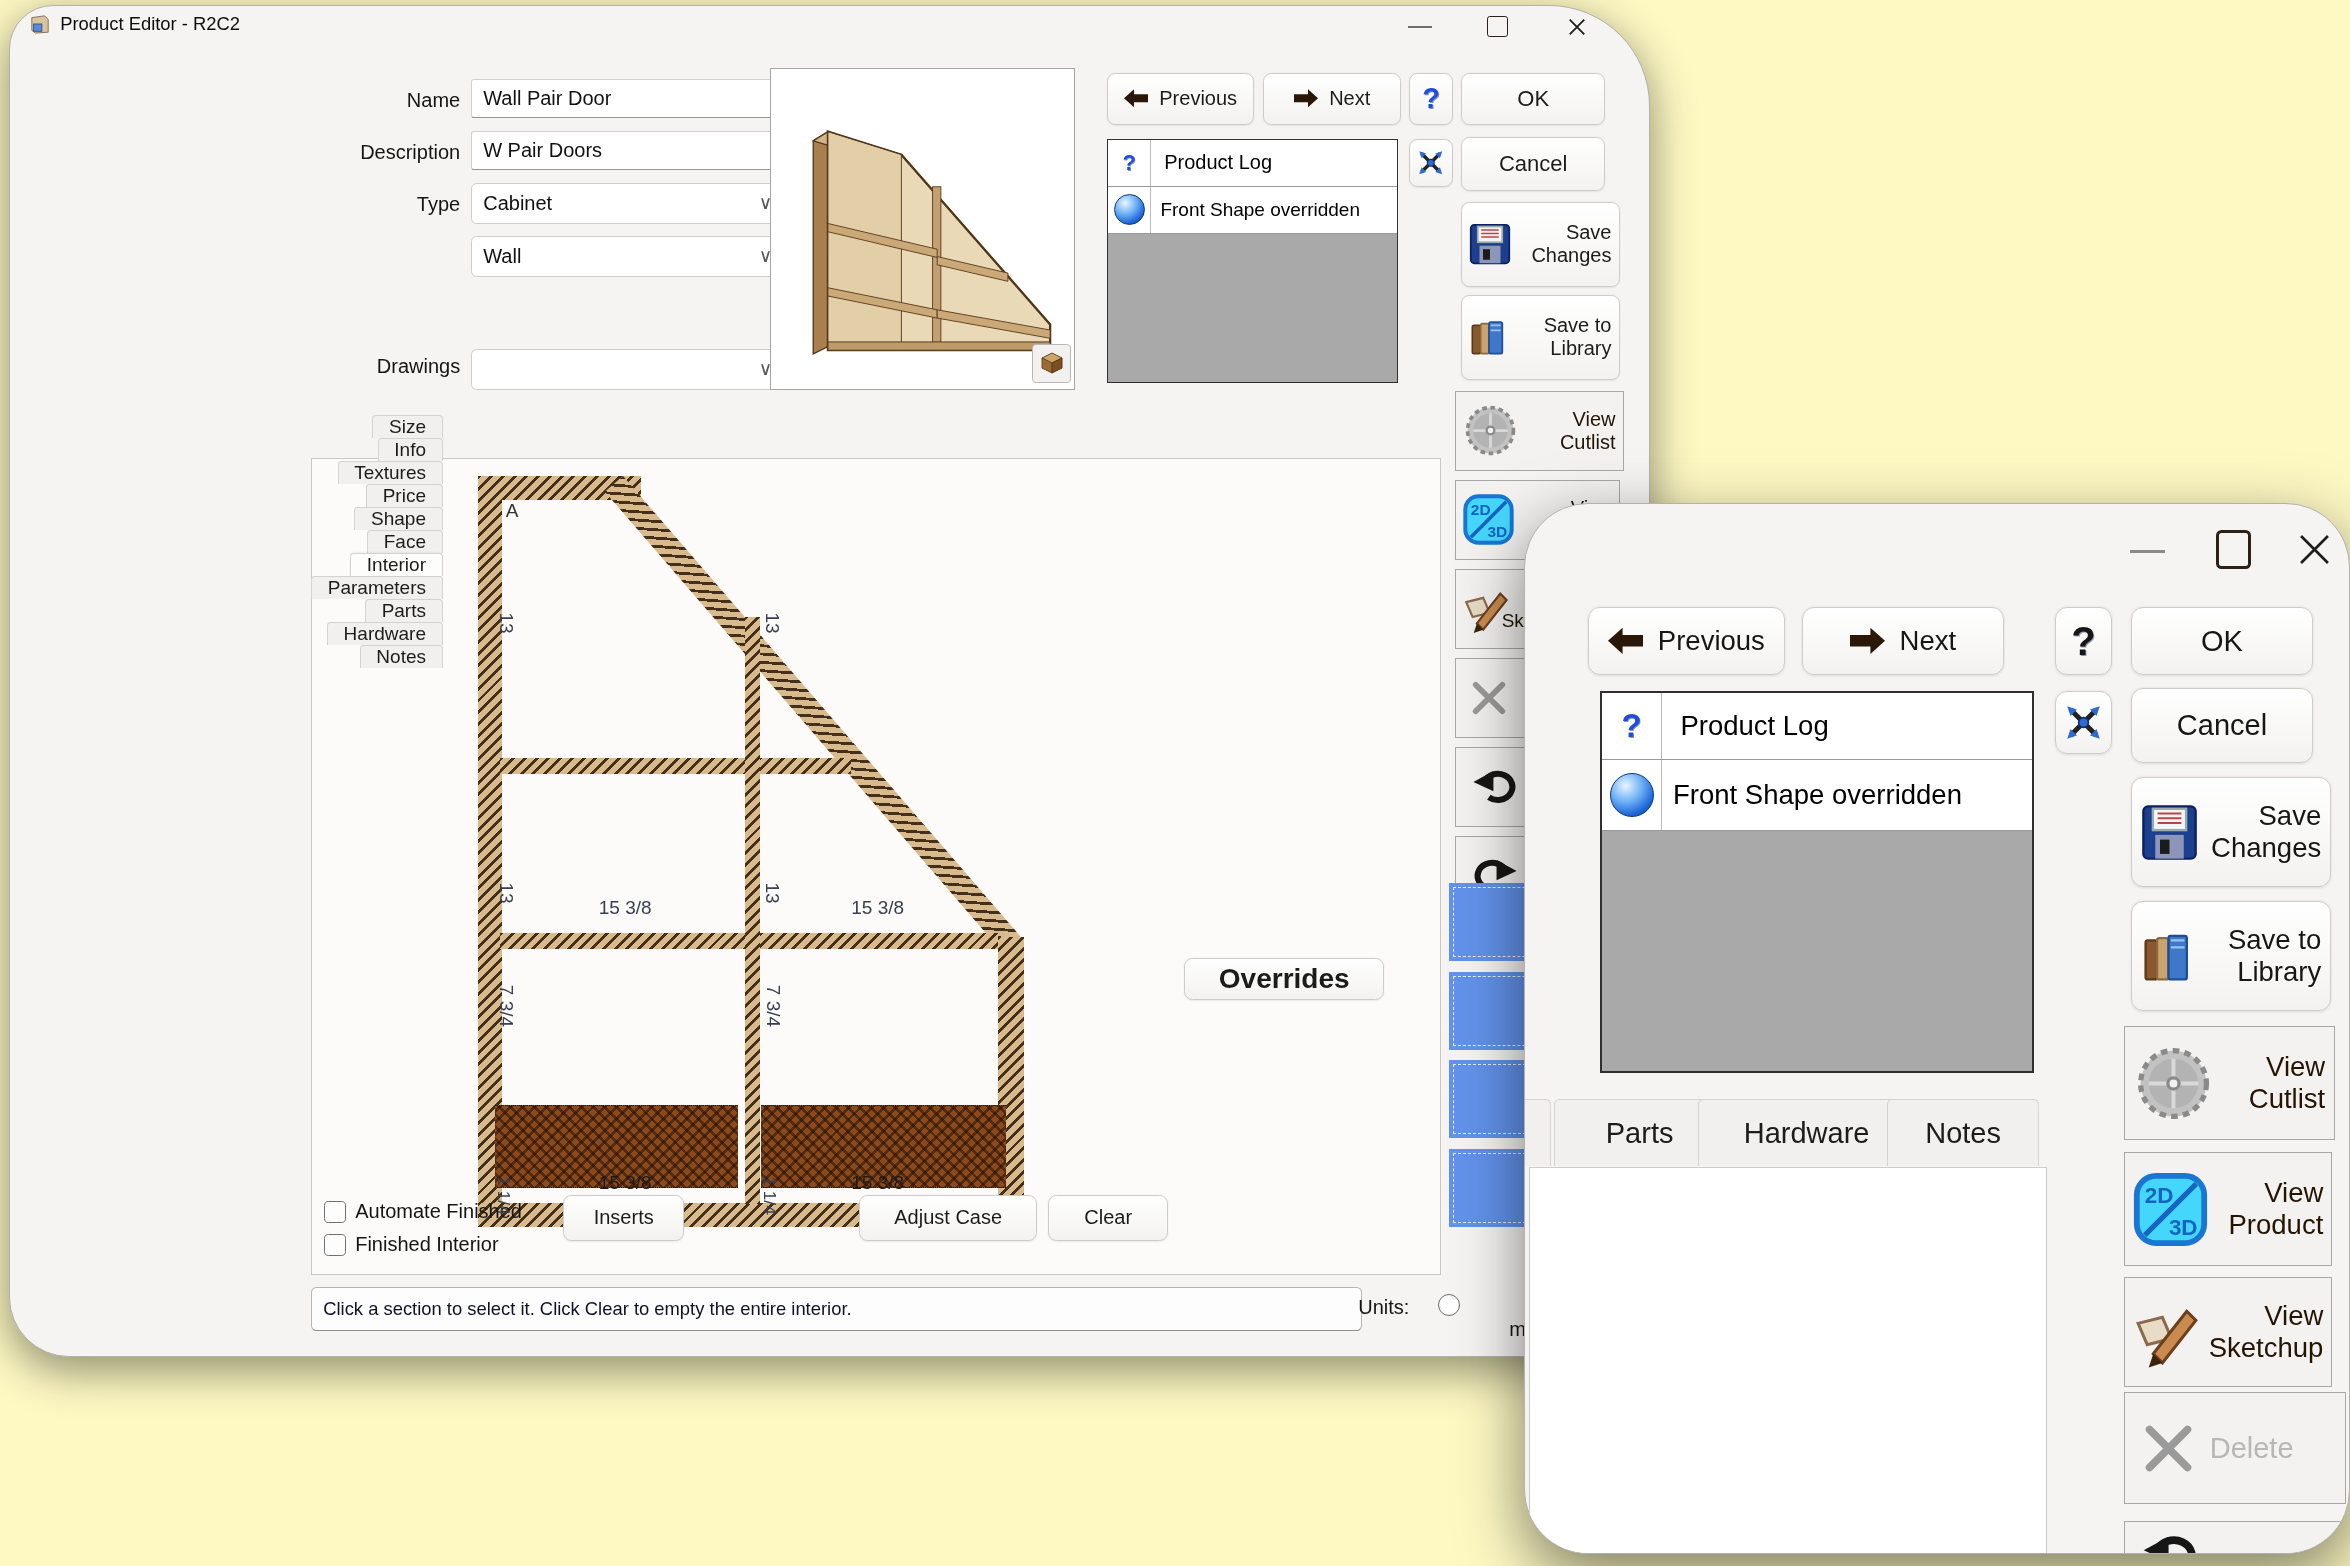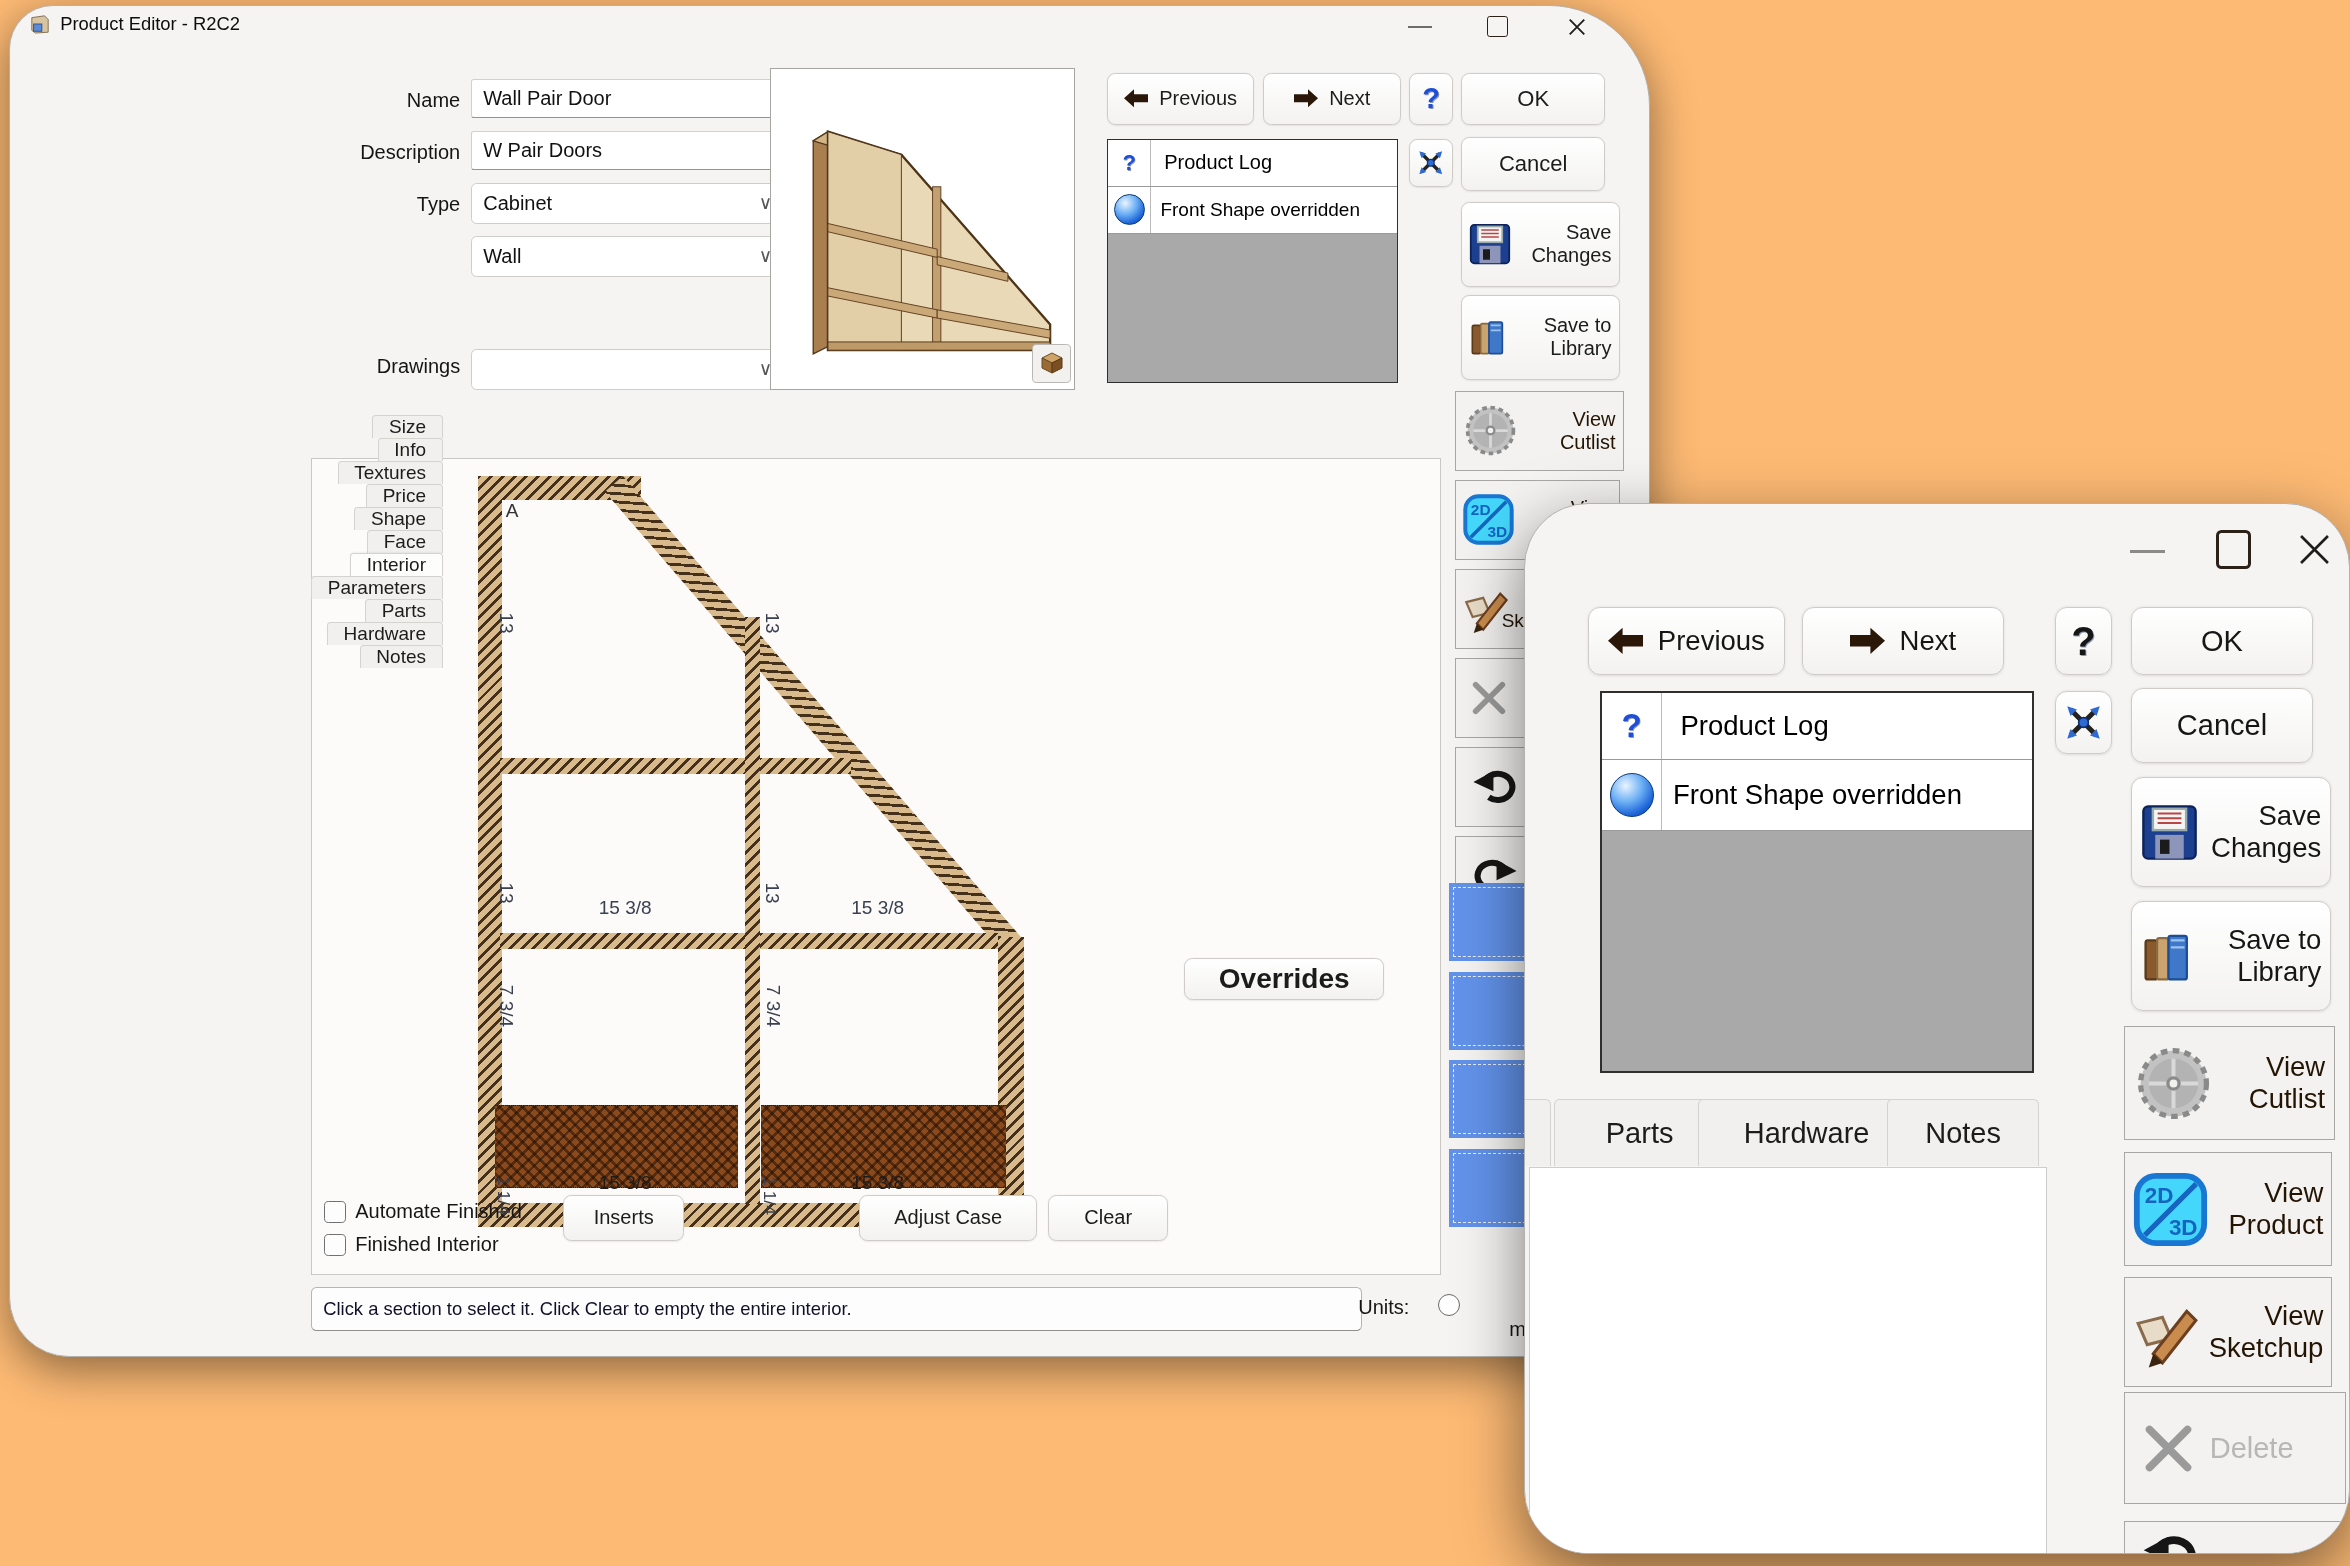--- a/index.html
+++ b/index.html
@@ -1,16 +1,16 @@
 <!DOCTYPE html>
 <html style="font-size:14.7px"><head>
 <meta charset="utf-8">
 <style>
   html,body{margin:0;padding:0;background:#47704e;font-family:"Liberation Sans",sans-serif;}
-  #root{position:relative;width:2351px;height:1567px;background:#fdba74;overflow:hidden;}
+  #root{position:relative;width:2351px;height:1567px;background:#fef9c3;overflow:hidden;}
   .abs{position:absolute;}
   .win{position:absolute;background:#f5f4f2;border:0.9px solid #b3b1ae;box-shadow:0 13px 46px rgba(0,0,0,.45);overflow:hidden;}
   .btn{position:absolute;background:linear-gradient(#ffffff,#f3f2f0);border:0.9px solid #cfccc8;border-radius:8.3px;display:flex;align-items:center;justify-content:center;color:#1c1c1c;box-shadow:0 0.9px 1.8px rgba(0,0,0,.08);}
   .fbtn{position:absolute;background:#f3f2f0;border:0.9px solid #a9a7a4;display:flex;align-items:center;color:#241403;}
   .bluebtn{position:absolute;background:#6292ea;color:#fff;outline:1.8px dashed rgba(255,255,255,.85);outline-offset:-5.5px;display:flex;flex-direction:column;align-items:flex-end;justify-content:center;}
   .label{position:absolute;color:#151515;font-size:20px;}
   .field{position:absolute;background:#fff;border:0.9px solid #d2d0cd;border-bottom:1.8px solid #96948f;border-radius:2.8px;font-size:20px;color:#111;display:flex;align-items:center;padding:0 11px;}
   .select{position:absolute;background:#fff;border:0.9px solid #cfcdca;border-radius:5.5px;font-size:20px;color:#111;display:flex;align-items:center;padding:0 11px;justify-content:space-between;}
   .chev{color:#555;font-size:18.4px;}
   .logbox{position:absolute;border:1.8px solid #2f2f2f;background:#a9a9a9;}

